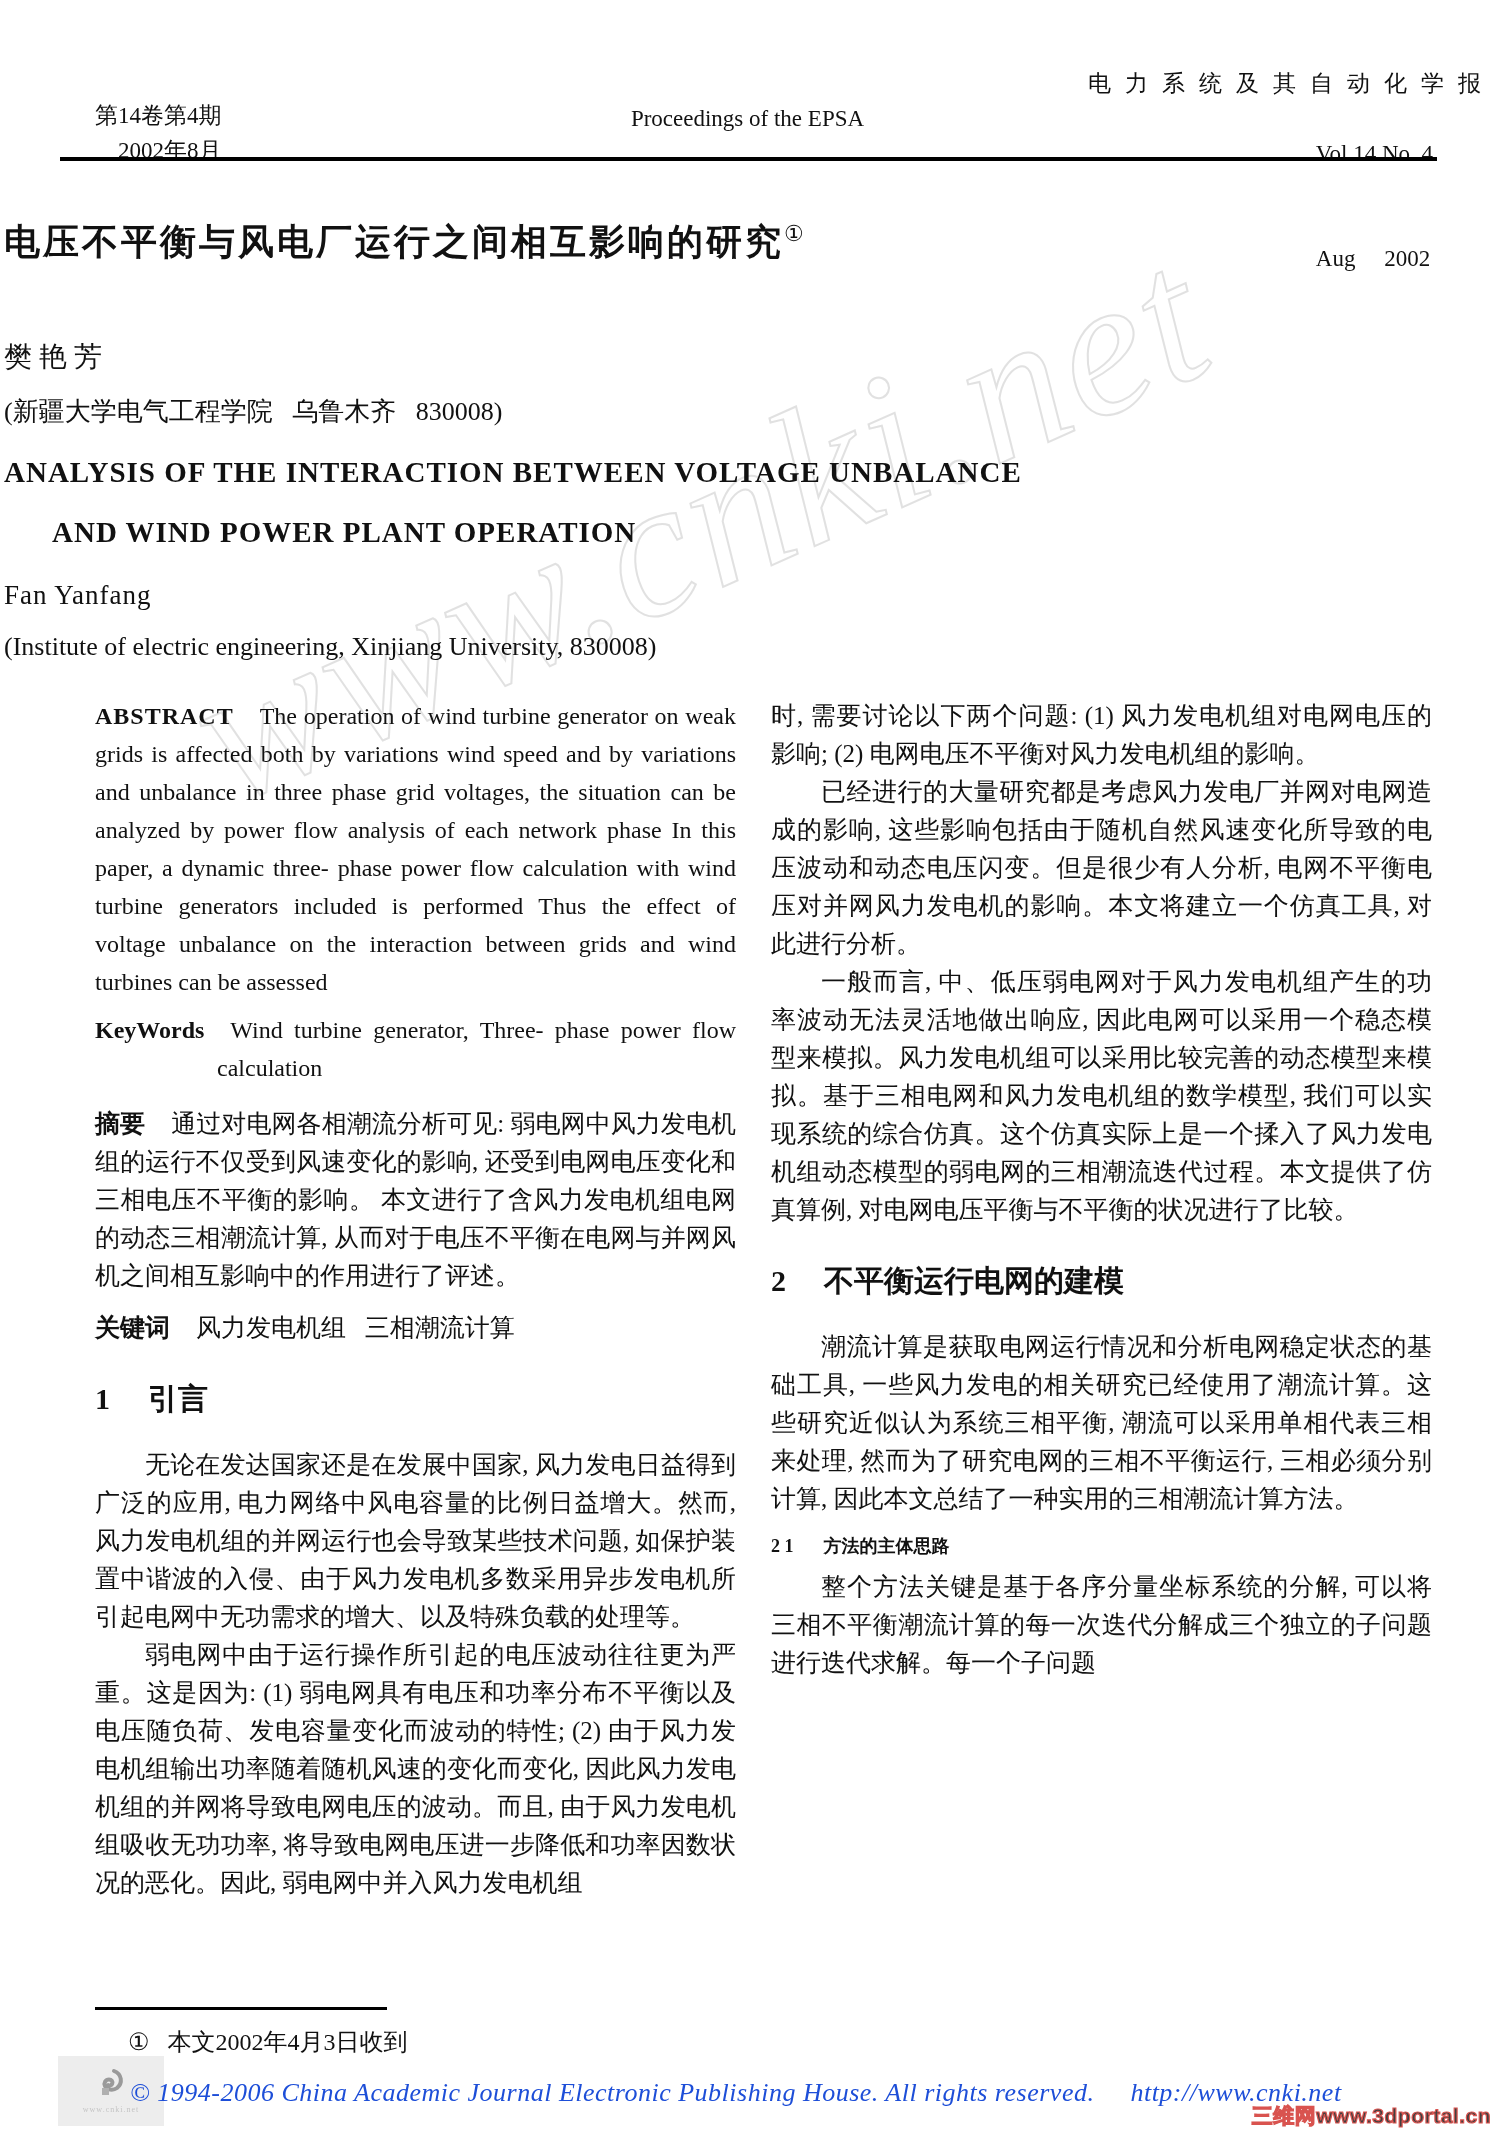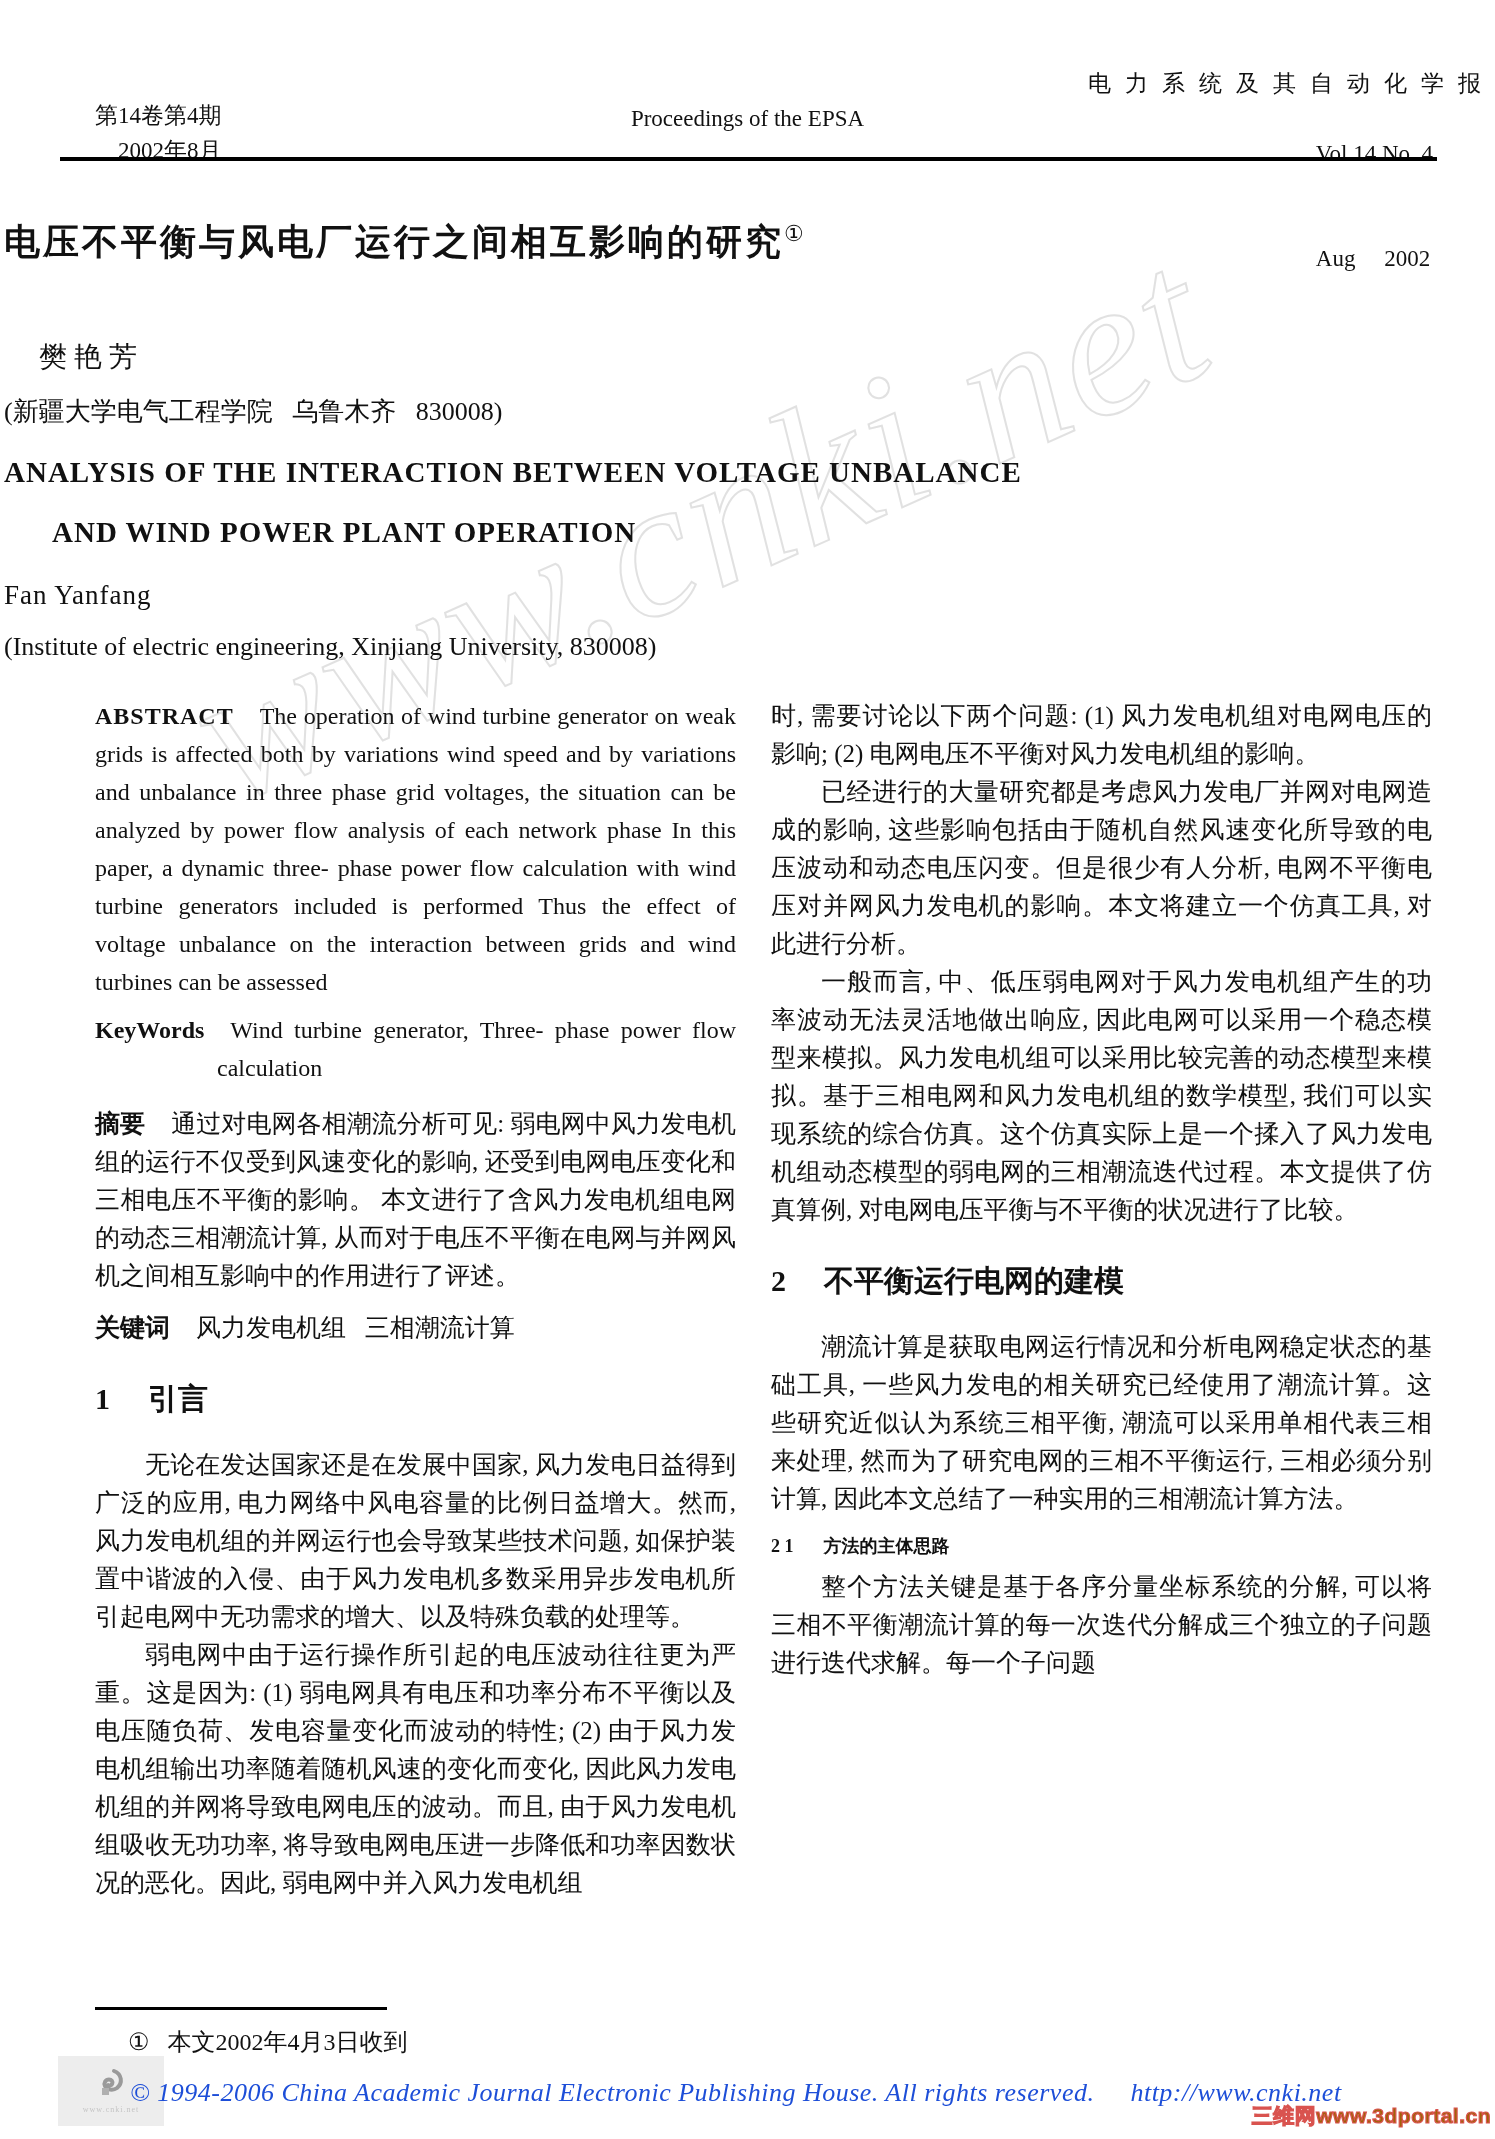--- a/index.html
+++ b/index.html
@@ -28,21 +28,21 @@
   #hdr-center .cn{letter-spacing:14px;text-align:right;}
   #hdr-right{right:62px;text-align:left;white-space:pre;}
   #hdr-rule{
     position:absolute;left:60px;top:157px;width:1377px;height:4px;
     background:#000;z-index:2;
   }
   
   .fm{position:absolute;left:4px;width:1150px;z-index:2;}
   #title{top:218px;font-size:36px;font-weight:bold;letter-spacing:3px;}
   #title sup{font-size:22px;font-weight:normal;}
-  #author{top:338px;font-size:28px;letter-spacing:7px;margin-left:35px;}
+  #author{top:338px;font-size:28px;letter-spacing:7px;}
   #affiliation{top:394px;font-size:26px;white-space:pre;}
   #en-title-1{top:456px;font-size:29px;font-weight:bold;letter-spacing:1px;}
   #en-title-2{top:516px;font-size:29px;font-weight:bold;letter-spacing:1px;padding-left:48px;}
   #en-author{top:580px;font-size:27px;letter-spacing:1px;}
   #en-affiliation{top:632px;font-size:26px;}
   
   .col{position:absolute;top:697px;z-index:2;}
   #col-left{left:95px;width:641px;}
   #col-right{left:771px;width:661px;}
   .col p{margin:0;text-align:justify;}
@@ -75,21 +75,21 @@
   #copyright{
     position:absolute;left:130px;top:2078px;z-index:2;
     font-size:26px;font-style:italic;color:#1d4ed8;letter-spacing:0.5px;
     white-space:nowrap;
   }
   #copyright .cr-url{margin-left:36px;}
   #red-badge{
     position:absolute;right:4px;top:2102px;z-index:2;
     font-family:"Liberation Sans","DejaVu Sans",sans-serif;
     font-size:21px;font-weight:bold;letter-spacing:0.5px;
-    color:#a16207;-webkit-text-stroke:1.2px #d9534f;
+    color:#404040;-webkit-text-stroke:1.2px #d9534f;
     white-space:nowrap;
   }
 </style>
 </head>
 <body>
 
 <div id="page">
 
   <div id="watermark">www.cnki.net</div>
 

